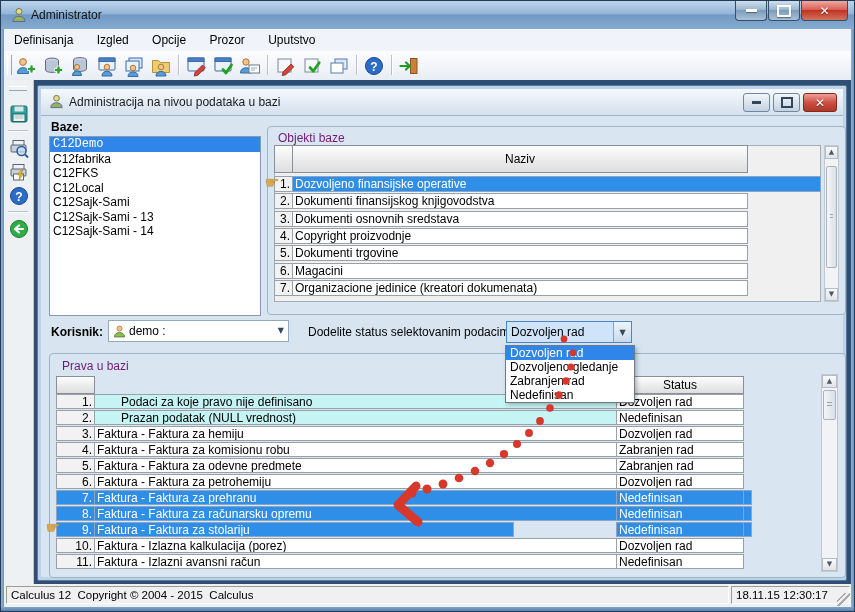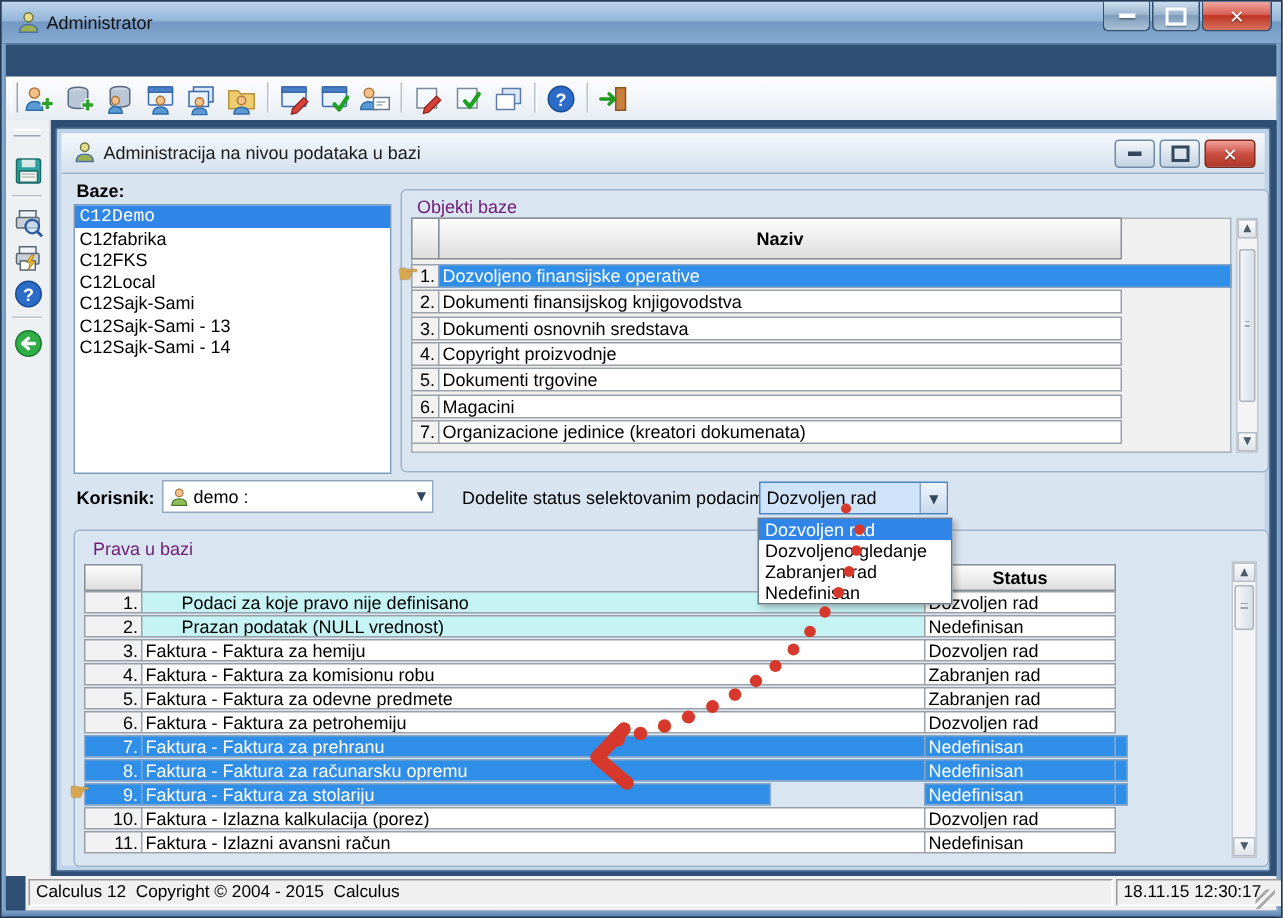--- a/index.html
+++ b/index.html
@@ -55,21 +55,21 @@
   .blabel{font-weight:bold;color:#000;}
   
   .listbox{position:absolute;left:8px;top:47px;width:210px;height:178px;background:#fff;border:1px solid #7f9db9;}
   .lb-item{height:14.5px;line-height:14.5px;padding-left:3px;white-space:nowrap;}
   .lb-item.sel{background:#2f86e8;color:#fff;font-family:Liberation Mono, monospace;}
   
   .groupbox{position:absolute;background:#d9e6f2;border:1px solid #9fb4c9;border-radius:4px;}
   .gb-caption{position:absolute;color:#701a75;}
   
   .hcell{position:absolute;box-sizing:border-box;border:1px solid #888f98;
-    background:linear-gradient(180deg,#fdfdfd,#dedede);font-weight:bold;text-align:center;}
+    background:linear-gradient(180deg,#fdfdfd,#dedede);font-weight:normal;text-align:center;}
   .cell{position:absolute;box-sizing:border-box;border:1px solid #9aa0a8;background:#fff;
     white-space:nowrap;overflow:hidden;padding:0 2px;line-height:14px;}
   .cell.num{background:#f2f2f2;text-align:right;}
   .cell.cyan{background:#c6f3f3;padding-left:26px;}
   .row-sel .cell{background:#2f8ee8;color:#fff;border-color:#8aa6c4;}
   .tablebg{position:absolute;background:#f0f0f0;border:1px solid #a6adb6;box-sizing:border-box;}
   
   .vscroll{position:absolute;width:15px;background:#f2f3f5;border:1px solid #c2c9d1;box-sizing:border-box;}
   .sb-arrow{position:absolute;left:0;right:0;height:13px;background:linear-gradient(180deg,#fafbfc,#dfe4ea);
     border:1px solid #b5bcc6;box-sizing:border-box;color:#4d5a68;font-size:7px;line-height:11px;text-align:center;
@@ -87,21 +87,21 @@
   .combo2 .btn{position:absolute;right:0;top:0;bottom:0;width:17px;
     background:linear-gradient(180deg,#eef4fb,#c9d9ec);border-left:1px solid #8aa4c2;
     display:flex;align-items:center;justify-content:center;font-size:8px;color:#33475c;font-family:"DejaVu Sans",sans-serif;}
   .droplist{position:absolute;background:#fff;border:1px solid #6a7b8c;box-shadow:2px 2px 4px rgba(0,0,0,.25);z-index:40;}
   .dl-item{height:14px;line-height:14px;padding-left:4px;white-space:nowrap;}
   .dl-item.sel{background:#2f86e8;color:#fff;}
   
   .hand{position:absolute;z-index:10;font-family:"DejaVu Sans",sans-serif;font-size:16px;color:#d8a74f;
     text-shadow:0 0 1px #7a5a20;}
   
-  .statusbar{position:absolute;left:16px;right:3px;bottom:4px;height:23px;background:#f0f0f0;}
+  .statusbar{position:absolute;left:3px;right:3px;bottom:4px;height:23px;background:#f0f0f0;}
   .sb-panel{position:absolute;top:2px;height:18px;box-sizing:border-box;
     border:1px solid;border-color:#9b9b9b #ffffff #ffffff #9b9b9b;background:#f0f0f0;
     padding:2px 4px;white-space:pre;overflow:hidden;font-size:11.5px;}
   .grip{position:absolute;right:1px;bottom:1px;width:13px;height:13px;
     background:linear-gradient(135deg,transparent 0 5px,#aaa 5px 7px,transparent 7px 9px,#aaa 9px 11px,transparent 11px);}
   svg{display:block;}
   #arrow-overlay{position:absolute;inset:0;z-index:60;pointer-events:none;}
 </style>
 </head>
 <body>
@@ -125,20 +125,27 @@
         </div>
       <div class="wbtn close">
           <span class="g-x">✕</span>
         </div>
     </div>
   </div>
   <div class="side-border" style="left:0"></div>
   <div class="side-border" style="right:0"></div>
   <div class="bottom-border"></div>
 
+  <div class="menubar">
+    <span class="menu-item">Definisanja</span>
+    <span class="menu-item">Izgled</span>
+    <span class="menu-item">Opcije</span>
+    <span class="menu-item">Prozor</span>
+    <span class="menu-item">Uputstvo</span>
+  </div>
 
   <div class="toolbar">
     <div class="tb-handle"></div>
     <div class="tbtn" style="left:10px">
       <svg width="22" height="22" viewBox="0 0 22 22">
           <circle cx="8" cy="7" r="3.4" fill="#f2c288" stroke="#b07840"></circle>
           <path d="M2.5 18.5c0-4 2.4-5.8 5.5-5.8s5.5 1.8 5.5 5.8z" fill="#5b9bd5" stroke="#2f6da8"></path>
           <path d="M16 8h3v2.5h2.5v3H19V16h-3v-2.5h-2.5v-3H16z" transform="translate(-1,2)" fill="#2ea02e" stroke="#fff" stroke-width=".8"></path>
         </svg>
     </div>

